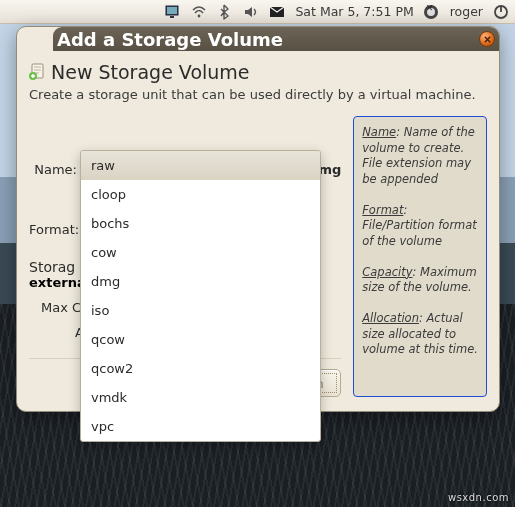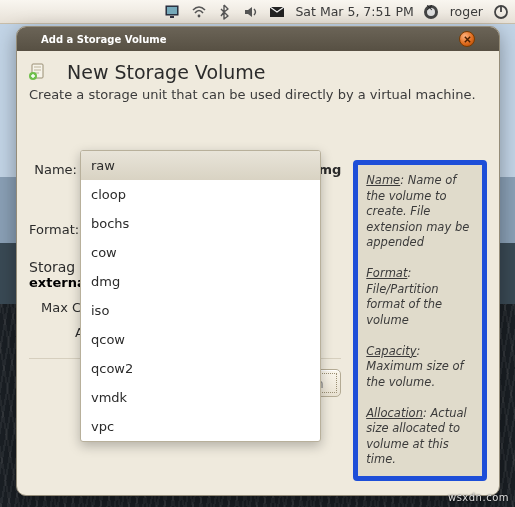--- a/index.html
+++ b/index.html
@@ -49,41 +49,41 @@
     border:1px solid #948c79;
     border-radius:10px;
     box-shadow:0 6px 20px rgba(0,0,0,.35);
     overflow:visible;
   }
   .titlebar{
     height:24px;
     background:linear-gradient(#6b6457,#575043);
     color:#fff;
     border-radius:9px 9px 0 0;
-    display:flex;align-items:center;padding:0 24px;
-    font-weight:bold;font-size:10px;
+    display:flex;align-items:center;padding:0 4px;
+    font-weight:bold;font-size:18px;margin-left:36px;
   }
   .titlebar .title{flex:1;}
   .closebtn{
     width:16px;height:16px;border-radius:50%;
     background:radial-gradient(circle at 35% 30%, #ffb380, #e06c1e 55%, #a84400);
     border:1px solid #7a3a00;
     display:flex;align-items:center;justify-content:center;
     color:#3b1600;font-size:10px;line-height:1;
     cursor:pointer;
   }
   .content{padding:10px 12px 14px 12px;}
-  .heading{display:flex;align-items:center;gap:20px;font-size:19px;color:#2b2b2b;}
+  .heading{display:flex;align-items:center;gap:4px;font-size:19px;color:#2b2b2b;}
   .heading .hicon{width:18px;height:18px;}
   .subhead{font-size:13px;color:#3b3b3b;margin-top:4px;}
   .main{display:flex;gap:12px;margin-top:14px;}
   .form{flex:1;position:relative;}
   .help{
-    width:136px;background:#e0dbcb;border:5px solid #1d4ed8;border-radius:4px;
-    padding:8px 8px;font-size:11.5px;color:#3b3b3b;font-style:italic;line-height:1.35;margin-top:44px;
+    width:136px;background:#e0dbcb;border:1px solid #1d4ed8;border-radius:4px;
+    padding:8px 8px;font-size:11.5px;color:#3b3b3b;font-style:italic;line-height:1.35;
   }
   .help b{font-style:italic;text-decoration:underline;font-weight:normal;}
   .row{display:flex;align-items:center;gap:24px;margin-bottom:8px;margin-top:40px;}
   .lbl{width:48px;text-align:right;color:#2b2b2b;}
   .txt{
     flex:1;height:26px;background:#fff;border:1px solid #b8b09b;border-radius:3px;
     padding:0 6px;font:inherit;box-shadow:inset 0 1px 1px rgba(0,0,0,.08);
   }
   .ext{color:#2b2b2b;font-weight:bold;}
   .section-title{margin-top:22px;font-size:14px;color:#2b2b2b;}

